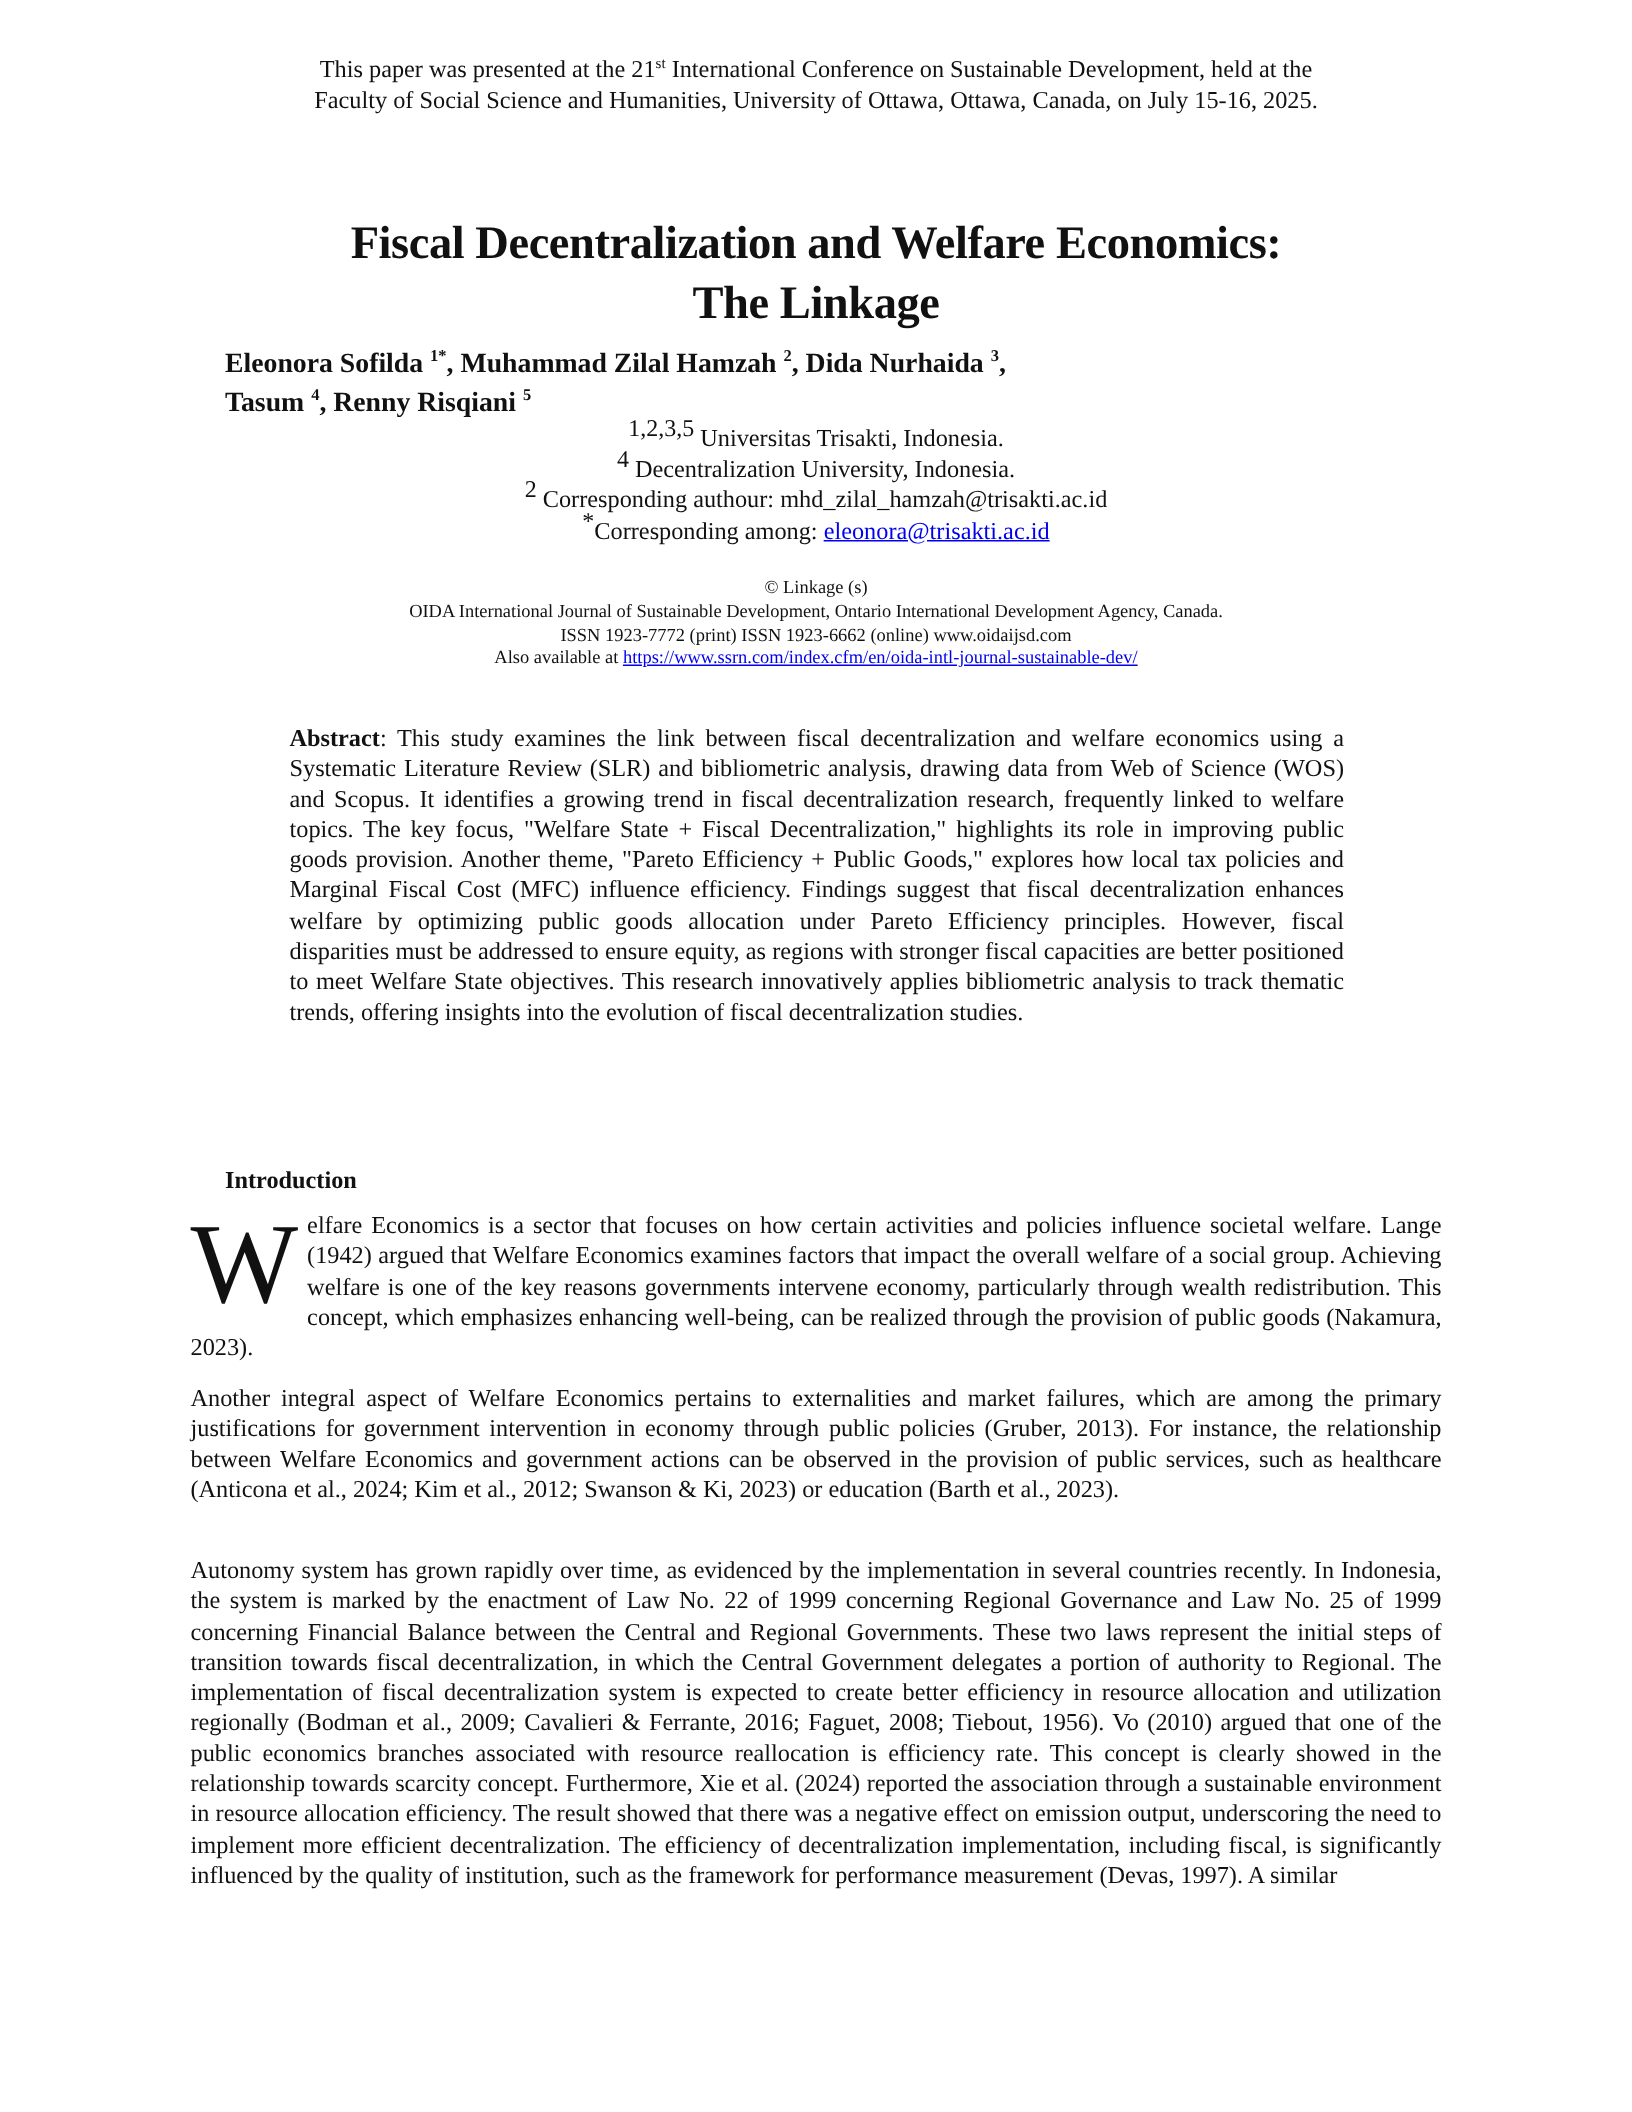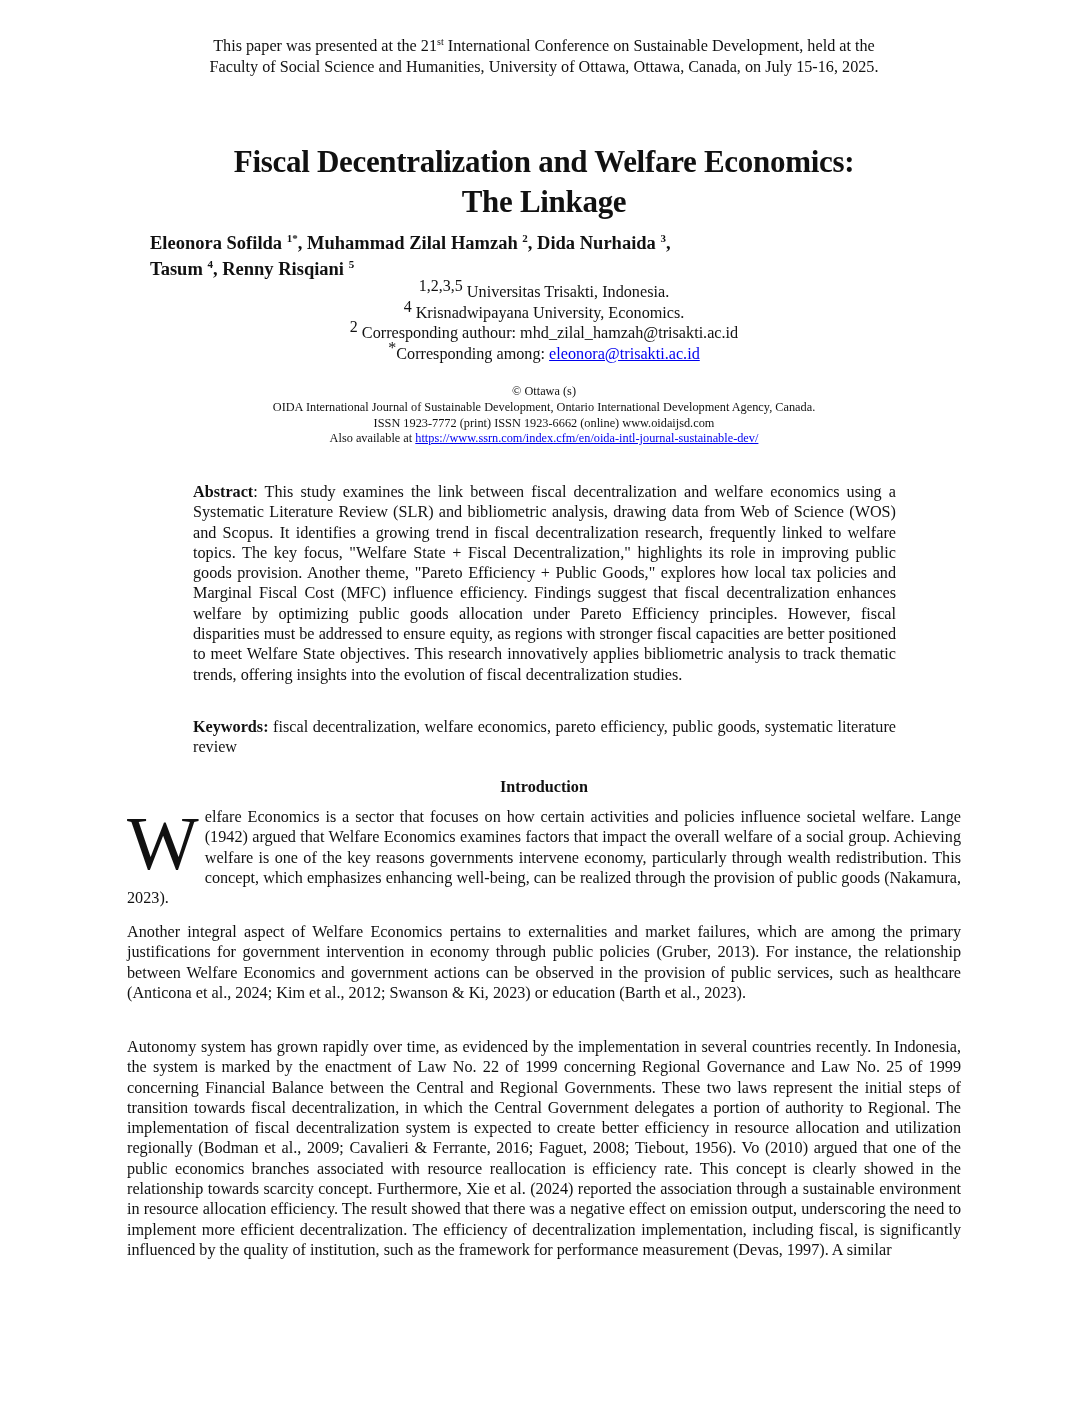--- a/index.html
+++ b/index.html
@@ -37,21 +37,21 @@
       position: absolute; left: 193px; width: 703px; top: 482px;
       font-size: 16.2px; line-height: 20.3px; text-align: justify;
     }
     .keywords {
       position: absolute; left: 193px; width: 703px; top: 717px;
       font-size: 16.2px; line-height: 20.3px; text-align: justify;
     }
     .bold { font-weight: bold; }
     .section-heading {
       position: absolute; left: 150px; width: 788px; top: 777px;
-      font-size: 16.2px; line-height: 21px; font-weight: bold; text-align: center;
+      font-size: 16.2px; line-height: 21px; font-weight: bold; text-align: left;
     }
     .body-text {
       position: absolute; left: 127px; width: 834px;
       font-size: 16.2px; line-height: 20.3px; text-align: justify;
     }
     .p1 { top: 807px; }
     .p2 { top: 922px; }
     .p3 { top: 1037px; }
     .dropcap {
       float: left; font-size: 76px; line-height: 60px; margin: 6px 6px 0 0;
@@ -76,39 +76,36 @@
   <div class="authors">
     <span><span>Eleonora Sofilda</span> <sup>1*</sup></span>,
     <span><span>Muhammad Zilal Hamzah</span> <sup>2</sup></span>,
     <span><span>Dida Nurhaida</span> <sup>3</sup></span>,<br>
     <span><span>Tasum</span> <sup>4</sup></span>,
     <span><span>Renny Risqiani</span> <sup>5</sup></span>
   </div>
 
   <div class="affil">
     <span><sup>1,2,3,5</sup><span> Universitas Trisakti, Indonesia.</span></span><br>
-    <span><sup>4</sup><span> Krisnadwipayana University, Economics.</span></span><br>
+    <span><sup>4</sup><span> Decentralization University, Indonesia.</span></span><br>
     <span><sup>2</sup><span> Corresponding authour:  mhd_zilal_hamzah@trisakti.ac.id</span></span><br>
     <span><sup>*</sup><span>Corresponding among: </span><a class="link" href="#">eleonora@trisakti.ac.id</a></span>
   </div>
 
   <div class="journal">
-    <span>© Ottawa (s)</span><br>
+    <span>© Linkage (s)</span><br>
     <span>OIDA International Journal of Sustainable Development, Ontario International Development Agency, Canada.</span><br>
     <span>ISSN 1923-7772 (print) ISSN 1923-6662 (online) www.oidaijsd.com</span><br>
     <span><span>Also available at </span><a class="link" href="#">https://www.ssrn.com/index.cfm/en/oida-intl-journal-sustainable-dev/</a></span>
   </div>
 
   <div class="abstract">
     <span class="bold">Abstract</span><span>: This study examines the link between fiscal decentralization and welfare economics using a Systematic Literature Review (SLR) and bibliometric analysis, drawing data from Web of Science (WOS) and Scopus. It identifies a growing trend in fiscal decentralization research, frequently linked to welfare topics. The key focus, "Welfare State + Fiscal Decentralization," highlights its role in improving public goods provision. Another theme, "Pareto Efficiency + Public Goods," explores how local tax policies and Marginal Fiscal Cost (MFC) influence efficiency. Findings suggest that fiscal decentralization enhances welfare by optimizing public goods allocation under Pareto Efficiency principles. However, fiscal disparities must be addressed to ensure equity, as regions with stronger fiscal capacities are better positioned to meet Welfare State objectives. This research innovatively applies bibliometric analysis to track thematic trends, offering insights into the evolution of fiscal decentralization studies.</span>
   </div>
 
-  <div class="keywords">
-    <span class="bold">Keywords:</span><span> fiscal decentralization, welfare economics, pareto efficiency, public goods, systematic literature review</span>
-  </div>
 
   <div class="section-heading">Introduction</div>
 
   <div class="body-text p1">
     <span class="dropcap">W</span><span>elfare Economics is a sector that focuses on how certain activities and policies influence societal welfare. Lange (1942) argued that Welfare Economics examines factors that impact the overall welfare of a social group. Achieving welfare is one of the key reasons governments intervene economy, particularly through wealth redistribution. This concept, which emphasizes enhancing well-being, can be realized through the provision of public goods (Nakamura, 2023).</span>
   </div>
 
   <div class="body-text p2">Another integral aspect of Welfare Economics pertains to externalities and market failures, which are among the primary justifications for government intervention in economy through public policies (Gruber, 2013). For instance, the relationship between Welfare Economics and government actions can be observed in the provision of public services, such as healthcare (Anticona et al., 2024; Kim et al., 2012; Swanson &amp; Ki, 2023) or education (Barth et al., 2023).</div>
 
   <div class="body-text p3">Autonomy system has grown rapidly over time, as evidenced by the implementation in several countries recently. In Indonesia, the system is marked by the enactment of Law No. 22 of 1999 concerning Regional Governance and Law No. 25 of 1999 concerning Financial Balance between the Central and Regional Governments. These two laws represent the initial steps of transition towards fiscal decentralization, in which the Central Government delegates a portion of authority to Regional. The implementation of fiscal decentralization system is expected to create better efficiency in resource allocation and utilization regionally (Bodman et al., 2009; Cavalieri &amp; Ferrante, 2016; Faguet, 2008; Tiebout, 1956). Vo (2010) argued that one of the public economics branches associated with resource reallocation is efficiency rate. This concept is clearly showed in the relationship towards scarcity concept. Furthermore, Xie et al. (2024) reported the association through a sustainable environment in resource allocation efficiency. The result showed that there was a negative effect on emission output, underscoring the need to implement more efficient decentralization. The efficiency of decentralization implementation, including fiscal, is significantly influenced by the quality of institution, such as the framework for performance measurement (Devas, 1997). A similar</div>

